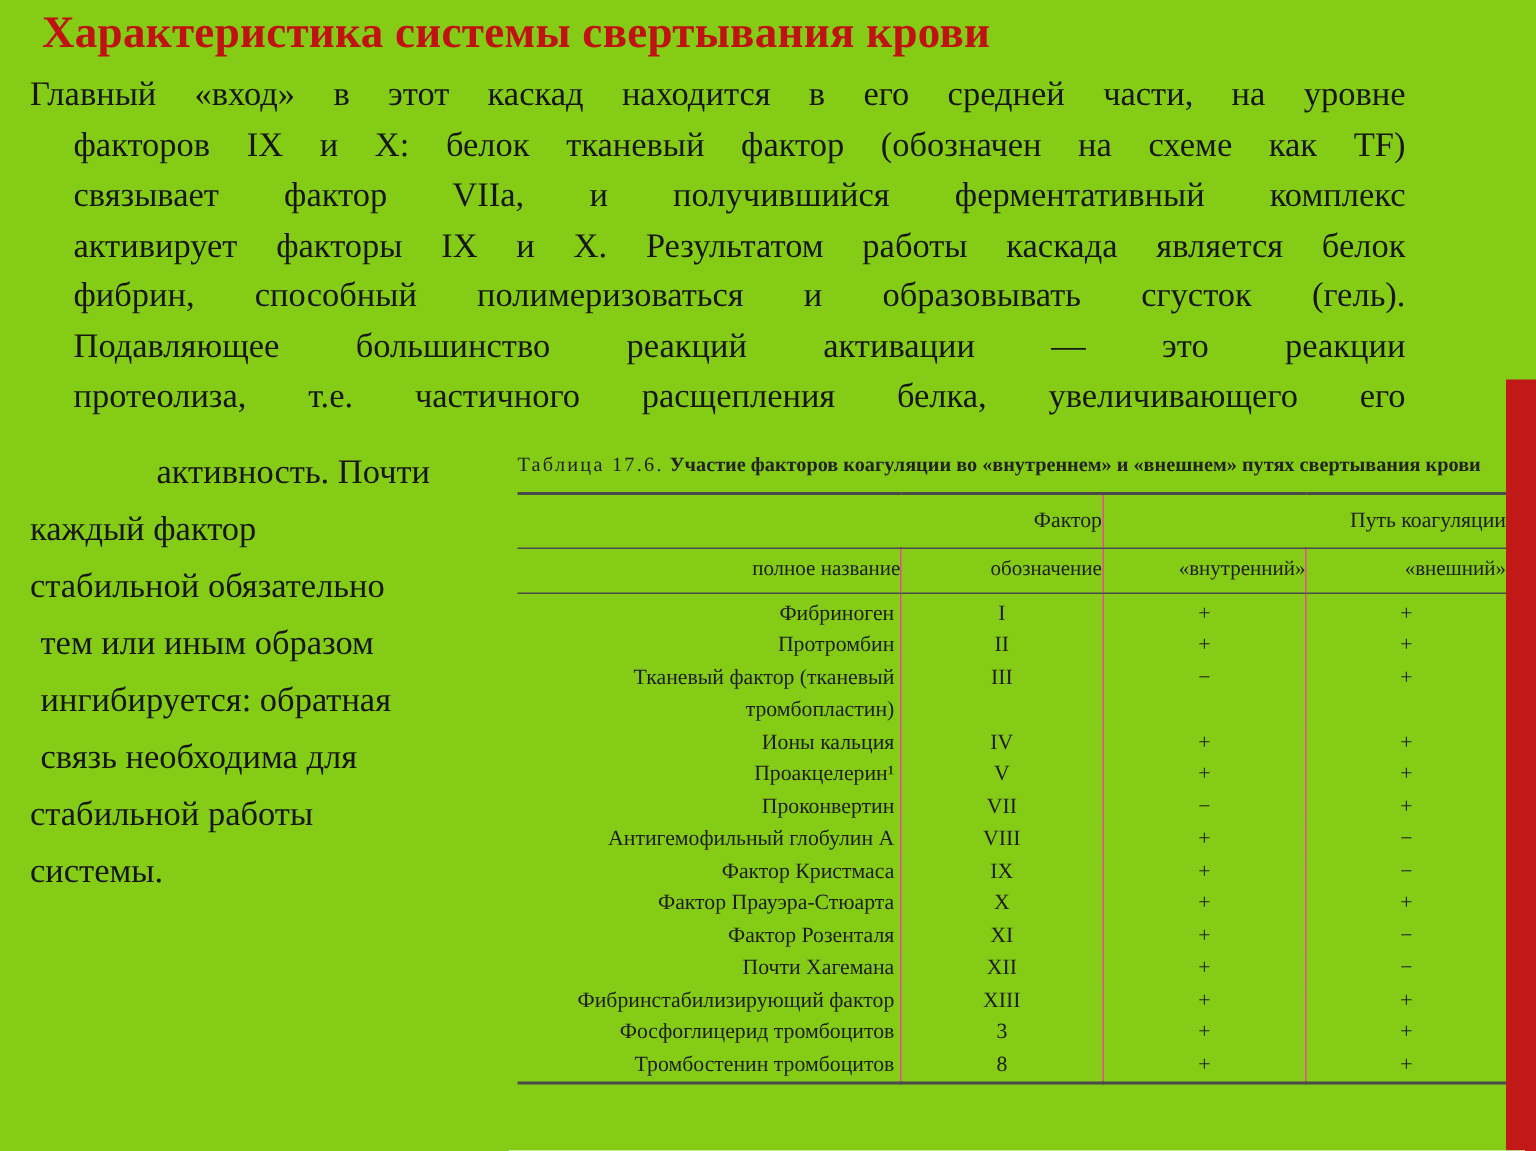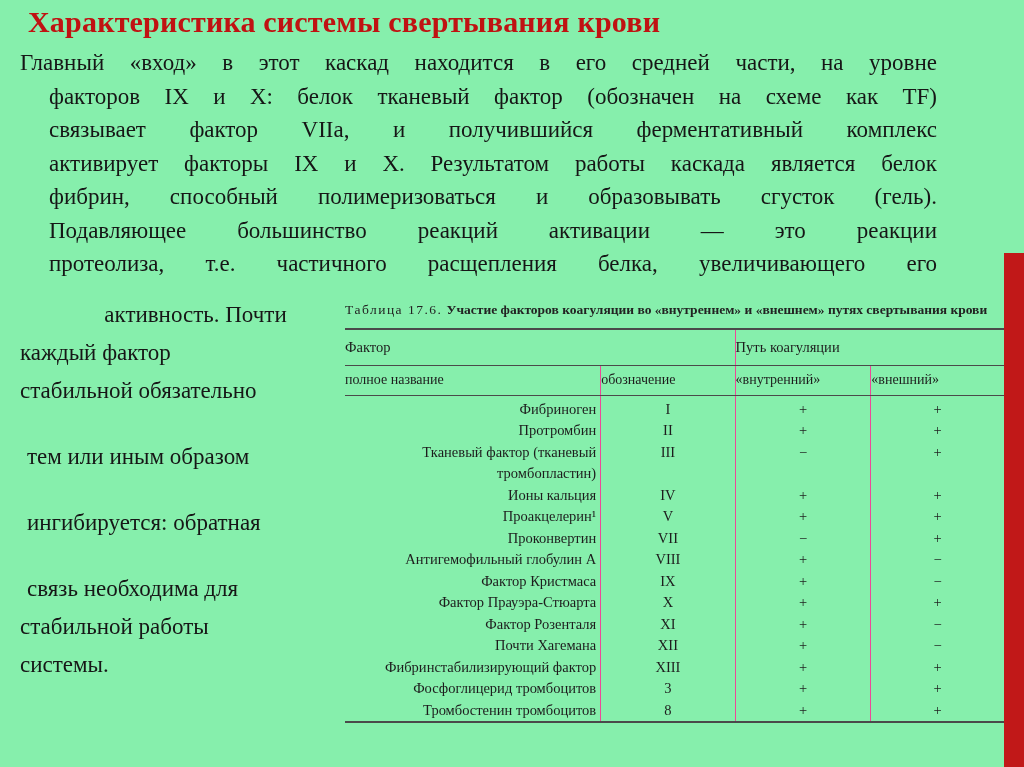--- a/index.html
+++ b/index.html
@@ -1,54 +1,54 @@
 <!DOCTYPE html>
 <html><head>
 <meta charset="utf-8">
 <style>
   * { margin:0; padding:0; box-sizing:border-box; }
   html, body { width:1024px; height:767px; background:#ffffff; }
   .slide {
     position:relative; width:1024px; height:767px; overflow:hidden;
-    background:#86efac; color:#161616;
+    background:#84cc16; color:#161616;
     font-family:"Liberation Serif","DejaVu Serif",serif;
   }
   .slide-title {
     position:absolute; left:28px; top:5px;
     font-size:30px; font-weight:bold; color:#c01212; letter-spacing:0.2px;
     white-space:nowrap;
   }
   .accent-bar {
     position:absolute; right:0; top:253px; width:20px; height:514px;
     background:#c11818;
   }
   .top-para { position:absolute; left:20px; top:46px; width:917px; }
   .top-line {
     font-size:23px; line-height:33.5px;
     text-align:justify; text-align-last:justify; text-justify:inter-word;
   }
   .top-line.ind { padding-left:29px; }
   .left-col { position:absolute; left:20px; top:296px; width:322px; }
   .left-line { font-size:23px; line-height:38px; white-space:nowrap; }
   .left-line.ind { padding-left:29px;text-align:center; }
-  .left-line.sp { padding-left:7px;margin-top:28px; }
+  .left-line.sp { padding-left:7px; }
   .table-block { position:absolute; left:345px; top:300px; width:659px; }
   .tbl-caption { font-size:13.5px; line-height:1.5; color:#222; margin-bottom:8px; }
   .cap-label { letter-spacing:1.5px; margin-right:4px; }
   .cap-text { font-weight:bold; }
   table.factors {
     width:100%; border-collapse:collapse;
     border-top:2px solid #4a4a4a; border-bottom:2px solid #4a4a4a;
     font-size:14.5px; color:#1d1d1d;
   }
   .factors col.c1 { width:38.8%; }
   .factors col.c2 { width:20.4%; }
   .factors col.c3 { width:20.6%; }
   .factors col.c4 { width:20.2%; }
-  .factors th { font-weight:normal; text-align:left; vertical-align:middle; }
+  .factors th { font-weight:normal; text-align:right; vertical-align:middle; }
   .factors thead tr.group th { height:36px; border-bottom:1px solid #4a4a4a; font-size:14.5px; }
   .factors thead tr.sub th   { height:30px; border-bottom:1px solid #4a4a4a; font-size:14px; }
   .factors th + th, .factors td + td { border-left:1px solid #ec4899; }
   .factors tbody tr:first-child td { padding-top:3px; }
   .factors td { line-height:21.5px; padding:0 4px; text-align:center; vertical-align:top; }
   .factors td.name { text-align:right; padding-left:21px; text-indent:-13px; }
 </style>
 </head>
 <body>
 

